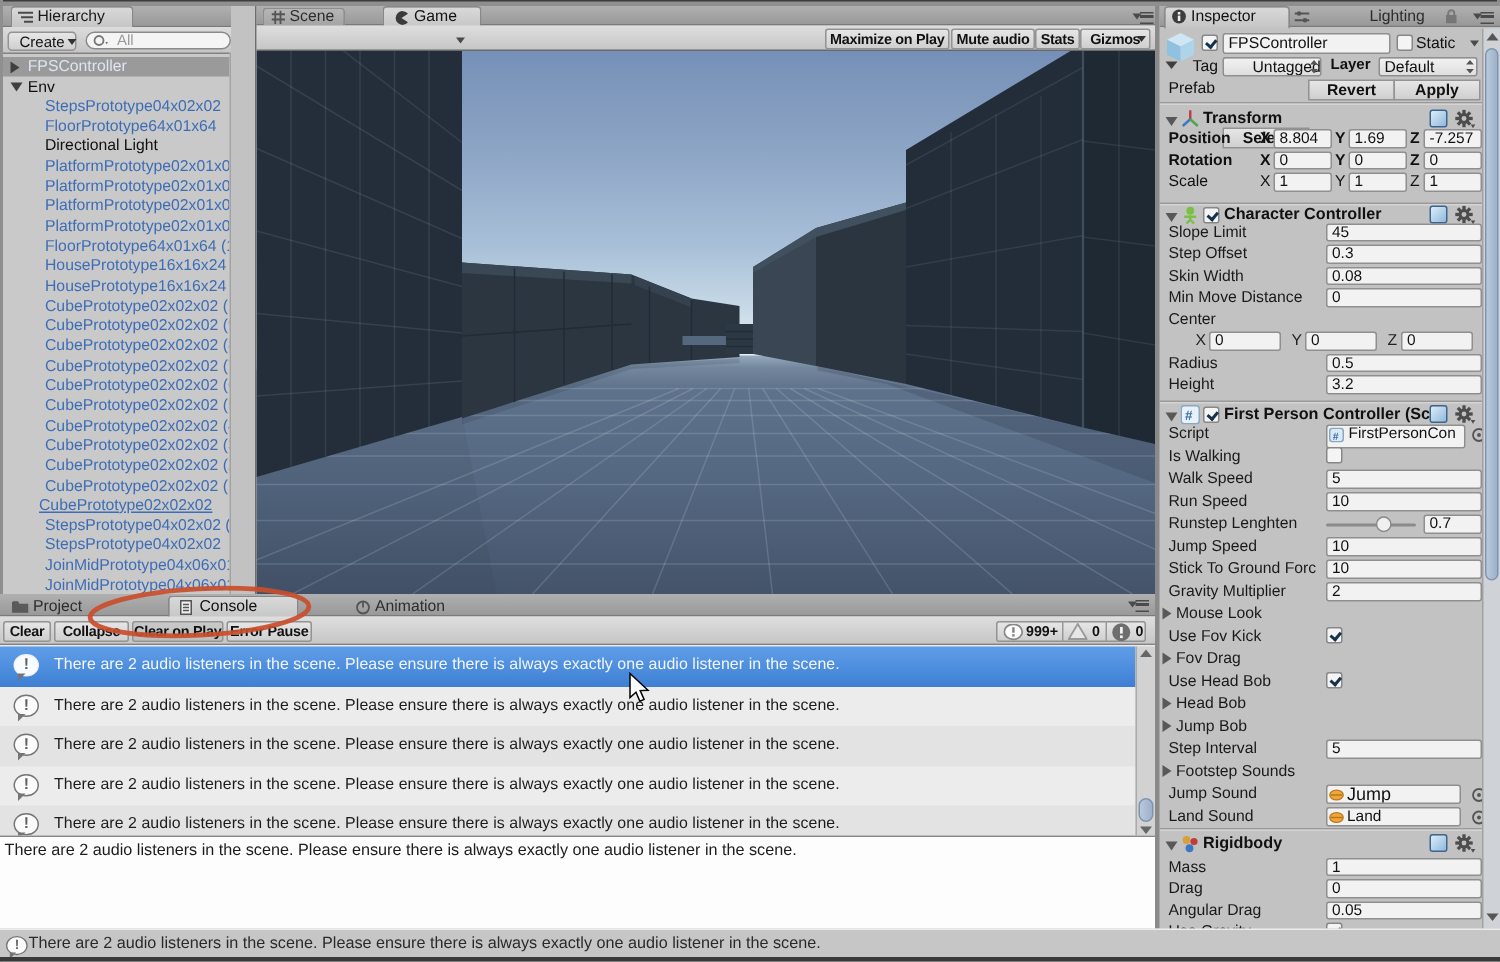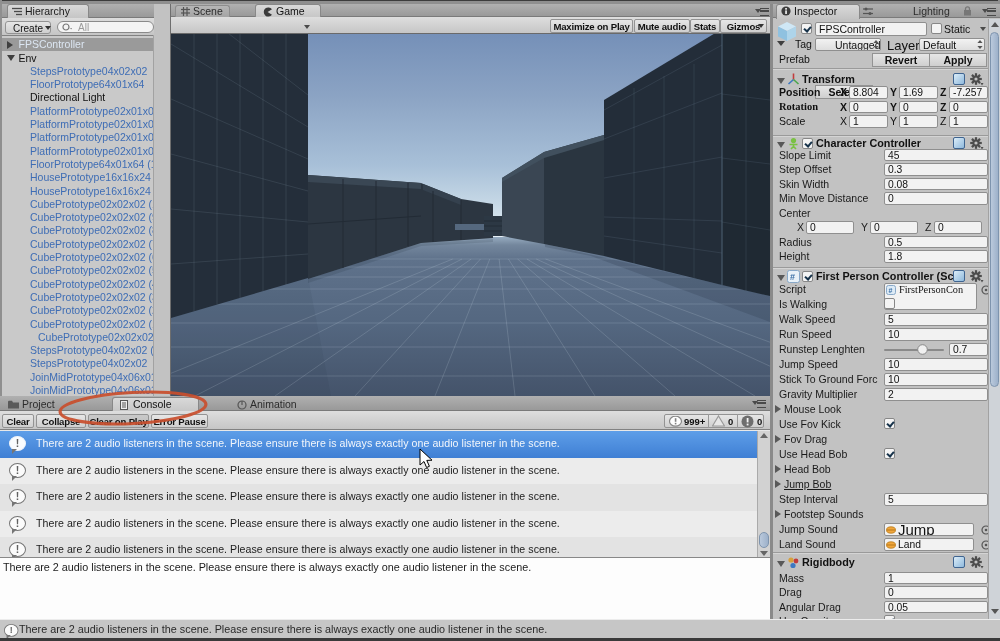--- a/index.html
+++ b/index.html
@@ -112,21 +112,21 @@
     <div class="hrow" style="top:286.40000000000003px;">
       <span style="position:absolute;left:28.0px;top:0.5px;color:#3e6db5;">CubePrototype02x02x02 (3</span>
     </div>
     <div class="hrow" style="top:299.7px;">
       <span style="position:absolute;left:28.0px;top:0.5px;color:#3e6db5;">CubePrototype02x02x02 (2</span>
     </div>
     <div class="hrow" style="top:313.0px;">
       <span style="position:absolute;left:28.0px;top:0.5px;color:#3e6db5;">CubePrototype02x02x02 (1</span>
     </div>
     <div class="hrow" style="top:326.3px;">
-      <span style="position:absolute;left:36px;top:0.5px;color:#3e6db5;">CubePrototype02x02x02</span>
+      <span style="position:absolute;left:24px;top:0.5px;color:#3e6db5;text-decoration:underline;">CubePrototype02x02x02</span>
     </div>
     <div class="hrow" style="top:339.6px;">
       <span style="position:absolute;left:28.0px;top:0.5px;color:#3e6db5;">StepsPrototype04x02x02 (1</span>
     </div>
     <div class="hrow" style="top:352.90000000000003px;">
       <span style="position:absolute;left:28.0px;top:0.5px;color:#3e6db5;">StepsPrototype04x02x02</span>
     </div>
     <div class="hrow" style="top:366.2px;">
       <span style="position:absolute;left:28.0px;top:0.5px;color:#3e6db5;">JoinMidPrototype04x06x01</span>
     </div>
@@ -374,21 +374,21 @@
     <div class="cb on" style="left:28px;top:19px;"></div>
     <div class="abs field" style="left:42px;top:17.5px;width:112px;height:14px;line-height:13px;">FPSController</div>
     <div class="cb" style="left:158px;top:19px;"></div>
     <div class="txt" style="left:171px;top:19px;font-size:10.5px;color:#111;">Static</div>
     <div class="dar" style="left:207px;top:23px;"></div>
     <div class="txt" style="left:22px;top:34px;font-size:10.5px;color:#111;">Tag</div>
     <div class="abs field" style="left:42px;top:33.5px;width:66px;height:13px;line-height:12px;background:linear-gradient(#f2f2f2,#dedede);padding-left:19px;">Untagged</div>
     <svg class="abs" style="left:99px;top:35.5px;" width="8" height="9">
       <path d="M4,0 L6.6,3 L1.4,3 Z M4,9 L1.4,6 L6.6,6 Z" fill="#555"></path>
     </svg>
-    <div class="txt" style="left:114px;top:34px;font-size:13px;color:#111;">Layer</div>
+    <div class="txt" style="left:114px;top:34px;font-size:10px;color:#111;font-weight:bold;">Layer</div>
     <div class="abs field" style="left:146px;top:33.5px;width:66px;height:13px;line-height:12px;background:linear-gradient(#f2f2f2,#dedede);">Default</div>
     <svg class="abs" style="left:203px;top:35.5px;" width="8" height="9">
       <path d="M4,0 L6.6,3 L1.4,3 Z M4,9 L1.4,6 L6.6,6 Z" fill="#555"></path>
     </svg>
     <div class="txt" style="left:6px;top:49px;font-size:10.5px;color:#111;">Prefab</div>
     <div class="abs tbtn" style="left:42px;top:49px;width:58px;height:13.5px;line-height:13px;font-size:10.5px;font-weight:bold;margin-top:32px;">Select</div>
     <div class="abs tbtn" style="left:99px;top:49px;width:58px;height:13.5px;line-height:13px;font-size:10.5px;font-weight:bold;">Revert</div>
     <div class="abs tbtn" style="left:156px;top:49px;width:58px;height:13.5px;line-height:13px;font-size:10.5px;font-weight:bold;">Apply</div>
     <div class="abs" style="left:0;top:64px;width:227px;height:1px;background:#9a9a9a;"></div>
     <div class="abs" style="left:0;top:65px;width:227px;height:1px;background:#d4d4d4;"></div>
@@ -413,21 +413,21 @@
 <circle cx="6" cy="6" r="1.6" fill="#c2c2c2"></circle>
 <path d="M10.5,10 l3,0 l-1.5,2.5 z" fill="#4d4d4d"></path>
     </svg>
     <div class="txt" style="left:6px;top:82px;font-size:10.5px;color:#111;font-weight:bold;">Position</div>
     <div class="txt" style="left:67px;top:82px;font-size:10.5px;color:#111;font-weight:bold;">X</div>
     <div class="abs field" style="left:76px;top:82px;width:39px;height:12.5px;line-height:11.5px;font-size:10.3px;">8.804</div>
     <div class="txt" style="left:117px;top:82px;font-size:10.5px;color:#111;font-weight:bold;">Y</div>
     <div class="abs field" style="left:126px;top:82px;width:39px;height:12.5px;line-height:11.5px;font-size:10.3px;">1.69</div>
     <div class="txt" style="left:167px;top:82px;font-size:10.5px;color:#111;font-weight:bold;">Z</div>
     <div class="abs field" style="left:176px;top:82px;width:39px;height:12.5px;line-height:11.5px;font-size:10.3px;">-7.257</div>
-    <div class="txt" style="left:6px;top:96.5px;font-size:10.5px;color:#111;font-weight:bold;font-family:Liberation Serif, serif;">Rotation</div>
+    <div class="txt" style="left:6px;top:96.5px;font-size:10.5px;color:#111;font-weight:bold;">Rotation</div>
     <div class="txt" style="left:67px;top:96.5px;font-size:10.5px;color:#111;font-weight:bold;">X</div>
     <div class="abs field" style="left:76px;top:96.5px;width:39px;height:12.5px;line-height:11.5px;font-size:10.3px;">0</div>
     <div class="txt" style="left:117px;top:96.5px;font-size:10.5px;color:#111;font-weight:bold;">Y</div>
     <div class="abs field" style="left:126px;top:96.5px;width:39px;height:12.5px;line-height:11.5px;font-size:10.3px;">0</div>
     <div class="txt" style="left:167px;top:96.5px;font-size:10.5px;color:#111;font-weight:bold;">Z</div>
     <div class="abs field" style="left:176px;top:96.5px;width:39px;height:12.5px;line-height:11.5px;font-size:10.3px;">0</div>
     <div class="txt" style="left:6px;top:111px;font-size:10.5px;color:#111;">Scale</div>
     <div class="txt" style="left:67px;top:111px;font-size:10.5px;color:#111;">X</div>
     <div class="abs field" style="left:76px;top:111px;width:39px;height:12.5px;line-height:11.5px;font-size:10.3px;">1</div>
     <div class="txt" style="left:117px;top:111px;font-size:10.5px;color:#111;">Y</div>
@@ -466,21 +466,21 @@
     <div class="txt" style="left:6px;top:202.5px;font-size:10.5px;color:#1a1a1a;">Center</div>
     <div class="txt" style="left:24px;top:217px;font-size:10.5px;color:#222;">X</div>
     <div class="abs field" style="left:33px;top:217px;width:48px;height:12.5px;line-height:11.5px;font-size:10.3px;">0</div>
     <div class="txt" style="left:88px;top:217px;font-size:10.5px;color:#222;">Y</div>
     <div class="abs field" style="left:97px;top:217px;width:48px;height:12.5px;line-height:11.5px;font-size:10.3px;">0</div>
     <div class="txt" style="left:152px;top:217px;font-size:10.5px;color:#222;">Z</div>
     <div class="abs field" style="left:161px;top:217px;width:48px;height:12.5px;line-height:11.5px;font-size:10.3px;">0</div>
     <div class="txt" style="left:6px;top:231.5px;font-size:10.5px;color:#1a1a1a;">Radius</div>
     <div class="abs field" style="left:111px;top:231.5px;width:104px;height:12.5px;line-height:11.5px;font-size:10.3px;">0.5</div>
     <div class="txt" style="left:6px;top:246px;font-size:10.5px;color:#1a1a1a;">Height</div>
-    <div class="abs field" style="left:111px;top:246px;width:104px;height:12.5px;line-height:11.5px;font-size:10.3px;">1.8</div>
+    <div class="abs field" style="left:111px;top:246px;width:104px;height:12.5px;line-height:11.5px;font-size:10.3px;">3.2</div>
     <div class="abs" style="left:0;top:263px;width:227px;height:1px;background:#9a9a9a;"></div>
     <div class="abs" style="left:0;top:264px;width:227px;height:1px;background:#d4d4d4;"></div>
     <div class="trid" style="left:4px;top:271px;"></div>
     <svg class="abs" style="left:14px;top:266px;" width="13" height="13">
       <rect x="0.5" y="0.5" width="12" height="12" rx="2" fill="#e8f1f8" stroke="#88a8c8"></rect>
       <text x="3" y="10" font-size="9" font-weight="bold" fill="#3a6ea5">#</text>
     </svg>
     <div class="cb on" style="left:29px;top:267px;"></div>
     <div class="txt" style="left:43px;top:266px;font-size:10.8px;color:#111;font-weight:bold;">First Person Controller (Sc</div>
     <div class="abs" style="left:180px;top:266px;width:12px;height:12px;background:linear-gradient(135deg,#dcedf8,#8fb9dc);border:1px solid #3f6490;border-radius:2px;box-sizing:border-box;"></div>
@@ -489,21 +489,21 @@
         <circle cx="6" cy="6" r="3.6"></circle>
 <rect x="4.9" y="0.2" width="2.2" height="11.6"></rect>
 <rect x="0.2" y="4.9" width="11.6" height="2.2"></rect>
 <rect x="4.9" y="0.2" width="2.2" height="11.6" transform="rotate(45 6 6)"></rect>
 <rect x="4.9" y="0.2" width="2.2" height="11.6" transform="rotate(-45 6 6)"></rect>
       </g>
 <circle cx="6" cy="6" r="1.6" fill="#c2c2c2"></circle>
 <path d="M10.5,10 l3,0 l-1.5,2.5 z" fill="#4d4d4d"></path>
     </svg>
     <div class="txt" style="left:6px;top:279px;font-size:10.5px;color:#1a1a1a;">Script</div>
-    <div class="abs field" style="left:111px;top:279px;width:93px;height:27px;line-height:11.5px;font-size:10.3px;padding-left:14px;font-family:Liberation Serif, serif;">FirstPersonCon</div>
+    <div class="abs field" style="left:111px;top:279px;width:93px;height:16px;line-height:11.5px;font-size:10.3px;padding-left:14px;">FirstPersonCon</div>
     <svg class="abs" style="left:113px;top:280.5px;" width="10" height="10">
       <rect x="0.5" y="0.5" width="9" height="9" rx="2" fill="#dceaf5" stroke="#88a8c8"></rect>
       <text x="2.5" y="8" font-size="7" font-weight="bold" fill="#3a6ea5">#</text>
     </svg>
     <svg class="abs" style="left:208px;top:280.5px;" width="10" height="10">
       <circle cx="5" cy="5" r="4" fill="none" stroke="#555" stroke-width="1.2"></circle>
       <circle cx="5" cy="5" r="1.3" fill="#555"></circle>
     </svg>
     <div class="txt" style="left:6px;top:294px;font-size:10.5px;color:#1a1a1a;">Is Walking</div>
     <div class="cb" style="left:111px;top:294px;"></div>
@@ -527,27 +527,27 @@
     <div class="txt" style="left:11px;top:399px;font-size:10.5px;color:#1a1a1a;">Mouse Look</div>
     <div class="txt" style="left:6px;top:414px;font-size:10.5px;color:#1a1a1a;">Use Fov Kick</div>
     <div class="cb on" style="left:111px;top:414px;"></div>
     <div class="trir" style="left:2px;top:431px;border-left-color:#595959;"></div>
     <div class="txt" style="left:11px;top:429px;font-size:10.5px;color:#1a1a1a;">Fov Drag</div>
     <div class="txt" style="left:6px;top:444px;font-size:10.5px;color:#1a1a1a;">Use Head Bob</div>
     <div class="cb on" style="left:111px;top:444px;"></div>
     <div class="trir" style="left:2px;top:461px;border-left-color:#595959;"></div>
     <div class="txt" style="left:11px;top:459px;font-size:10.5px;color:#1a1a1a;">Head Bob</div>
     <div class="trir" style="left:2px;top:476px;border-left-color:#595959;"></div>
-    <div class="txt" style="left:11px;top:474px;font-size:10.5px;color:#1a1a1a;text-decoration:underline;">Jump Bob</div>
+    <div class="txt" style="left:11px;top:474px;font-size:10.5px;color:#1a1a1a;">Jump Bob</div>
     <div class="txt" style="left:6px;top:489px;font-size:10.5px;color:#1a1a1a;">Step Interval</div>
     <div class="abs field" style="left:111px;top:489px;width:104px;height:12.5px;line-height:11.5px;font-size:10.3px;">5</div>
     <div class="trir" style="left:2px;top:506px;border-left-color:#595959;"></div>
     <div class="txt" style="left:11px;top:504px;font-size:10.5px;color:#1a1a1a;">Footstep Sounds</div>
     <div class="txt" style="left:6px;top:519px;font-size:10.5px;color:#1a1a1a;">Jump Sound</div>
-    <div class="abs field" style="left:111px;top:519px;width:90px;height:12.5px;line-height:11.5px;font-size:15px;padding-left:13px;">Jump</div>
+    <div class="abs field" style="left:111px;top:519px;width:90px;height:12.5px;line-height:11.5px;font-size:12px;padding-left:13px;">Jump</div>
     <svg class="abs" style="left:113px;top:520.5px;" width="10" height="10">
       <ellipse cx="5" cy="5" rx="4.5" ry="3.2" fill="#f0a63c" stroke="#b87818" stroke-width="0.8"></ellipse>
       <line x1="1" y1="5" x2="9" y2="5" stroke="#b87818"></line>
     </svg>
     <svg class="abs" style="left:208px;top:520.5px;" width="10" height="10">
       <circle cx="5" cy="5" r="4" fill="none" stroke="#555" stroke-width="1.2"></circle>
       <circle cx="5" cy="5" r="1.3" fill="#555"></circle>
     </svg>
     <div class="txt" style="left:6px;top:534px;font-size:10.5px;color:#1a1a1a;">Land Sound</div>
     <div class="abs field" style="left:111px;top:534px;width:90px;height:12.5px;line-height:11.5px;font-size:10.3px;padding-left:13px;">Land</div>

